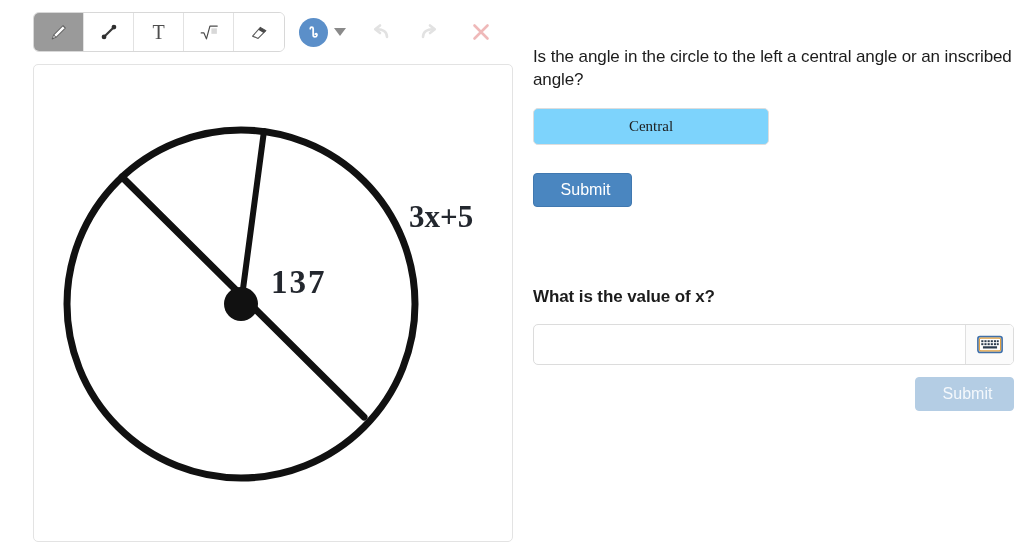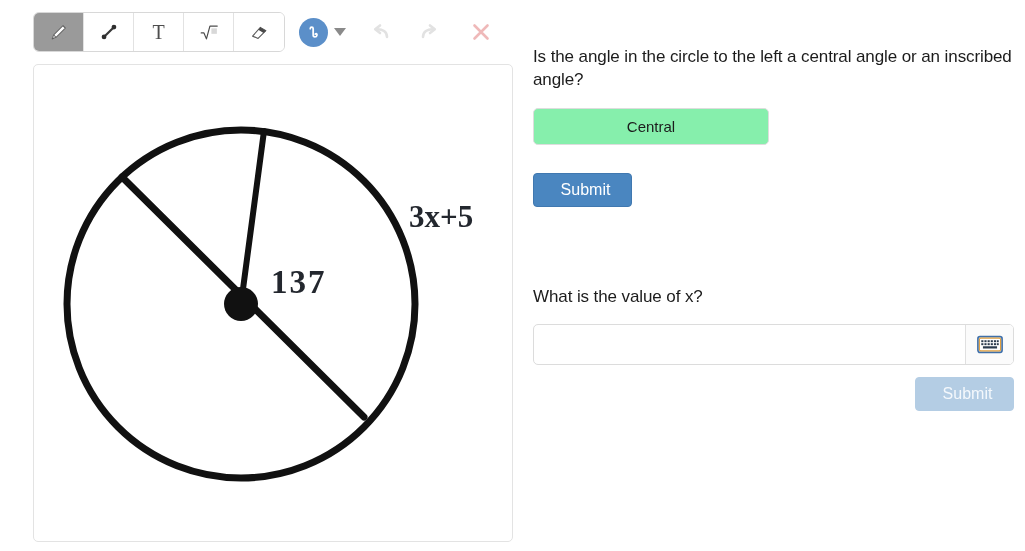--- a/index.html
+++ b/index.html
@@ -120,22 +120,22 @@
     left: 0; top: 92px;
     width: 481px;
     display: flex;
     justify-content: space-between;
   }
   .choice-btn {
     width: 236px;
     height: 37px;
     border: 1px solid #dddddd;
     border-radius: 5px;
-    background: #86efac;
-    font-family: Liberation Sans, sans-serif;
+    background: #7dd3fc;
+    font-family: Liberation Serif, serif;
     font-size: 15px;
     color: #1c1c1c;
     cursor: pointer;
     box-sizing: border-box;
     display: flex;
     align-items: center;
     justify-content: center;
   }
   .submit-btn {
     background: #4a86c0;
@@ -154,20 +154,21 @@
   }
   #submit-1 {
     position: absolute;
     left: 0; top: 157px;
     width: 99px;
   }
   #question-2 {
     position: absolute;
     left: 0; top: 269px;
     width: 482px;
+    font-weight: bold;
   }
   #answer-row {
     position: absolute;
     left: 0; top: 308px;
     width: 481px;
     height: 41px;
     display: flex;
     border: 1px solid #dcdcdc;
     border-radius: 5px;
     background: #ffffff;

